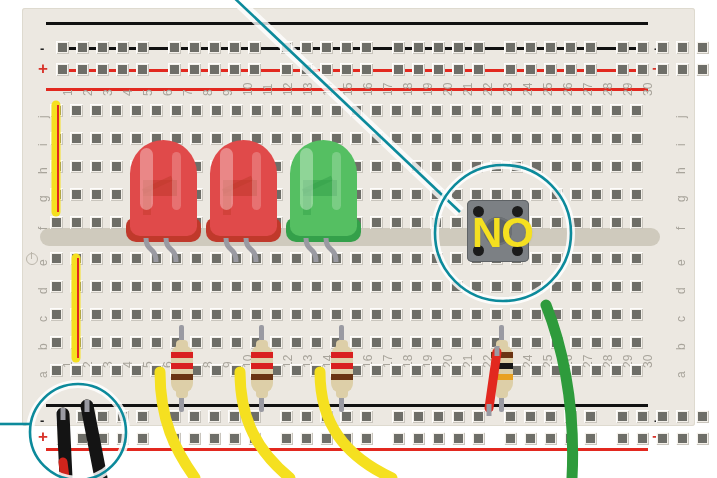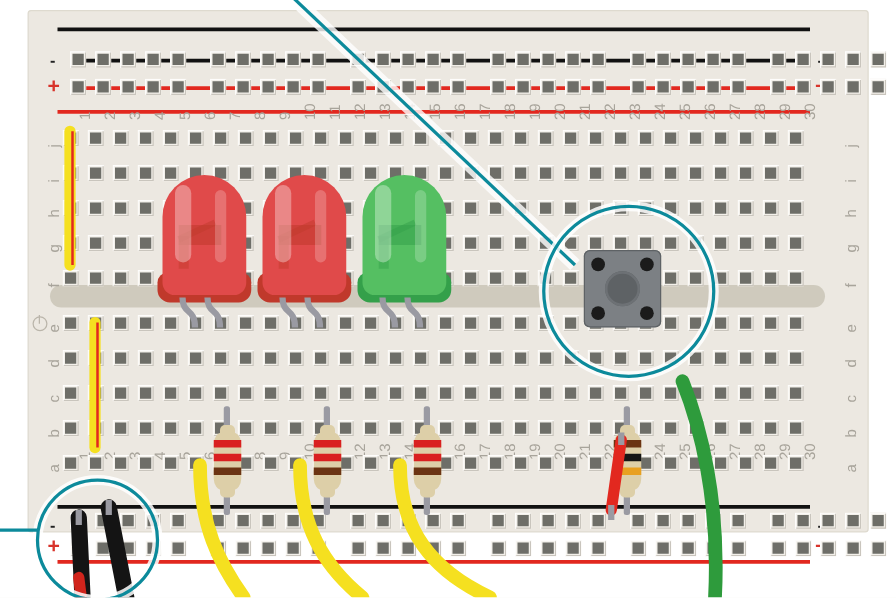--- a/index.html
+++ b/index.html
@@ -1570,14 +1570,15 @@
     <line x1="228" y1="-8" x2="460" y2="212" stroke="#0c8a9b" stroke-width="2.6"></line>
 
     <circle cx="503" cy="233" r="68" fill="none" stroke="#ffffff" stroke-width="8" opacity="0.85"></circle>
     <circle cx="503" cy="233" r="68" fill="none" stroke="#0c8a9b" stroke-width="2.6"></circle>
 
     <circle cx="78" cy="432" r="48" fill="none" stroke="#ffffff" stroke-width="8" opacity="0.85"></circle>
     <circle cx="78" cy="432" r="48" fill="none" stroke="#0c8a9b" stroke-width="2.6"></circle>
     <line x1="0" y1="424" x2="30" y2="424" stroke="#0c8a9b" stroke-width="2.6"></line>
   </svg>
 
+  <div class="nolabel" style="left:472px;top:212px;">NO</div>
 
 </div>
 
 </body></html>

